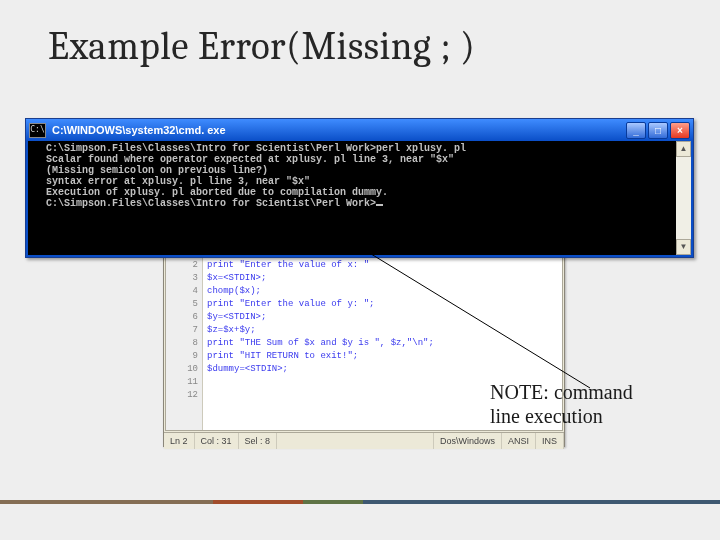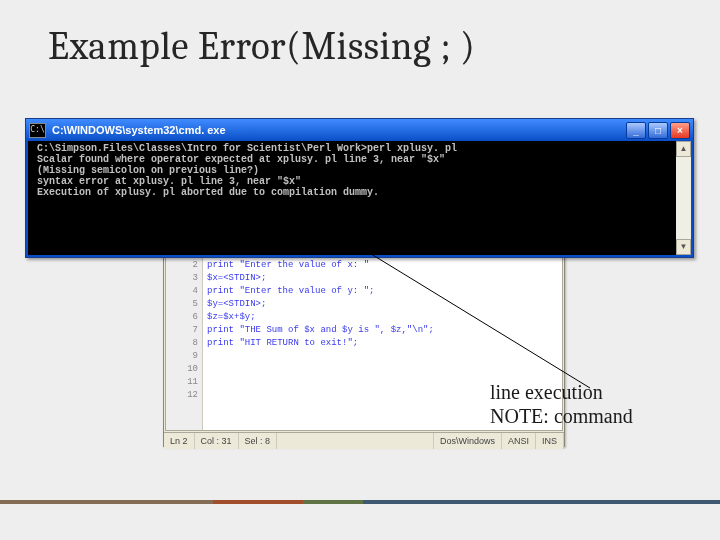--- a/index.html
+++ b/index.html
@@ -10,21 +10,21 @@
 
   
   .cmd-window{position:absolute;left:25px;top:118px;width:667px;height:138px;background:#0060d0;border:1px solid #1a3e8e;box-shadow:2px 2px 3px rgba(0,0,0,0.35)}
   .cmd-titlebar{height:22px;background:linear-gradient(to bottom,#3f8cff 0%,#0a4ec7 100%);display:flex;align-items:center;padding:0 3px;position:relative}
   .cmd-icon{width:15px;height:13px;background:#000;border:1px solid #888;margin-right:6px;display:flex;align-items:center;justify-content:center}
   .cmd-icon span{color:#ccc;font:8px/1 'Lucida Console',monospace}
   .cmd-title{color:#fff;font:bold 11px 'Tahoma',sans-serif}
   .cmd-btns{position:absolute;right:3px;top:3px;display:flex;gap:2px}
   .cmd-btn{width:18px;height:15px;background:linear-gradient(to bottom,#a9c8ff,#326bd8);border:1px solid #083a9a;border-radius:2px;display:flex;align-items:center;justify-content:center;color:#fff;font:bold 10px/1 sans-serif}
   .cmd-btn.close{background:linear-gradient(to bottom,#ff9e8a,#e53821)}
-  .cmd-body{position:relative;height:calc(100% - 22px);background:#000;color:#c0c0c0;font:bold 10px/11px 'Lucida Console','Courier New',monospace;padding:2px 9px;border:2px solid #0a4ec7;border-top:none;box-sizing:border-box}
+  .cmd-body{position:relative;height:calc(100% - 22px);background:#000;color:#c0c0c0;font:bold 10px/11px 'Lucida Console','Courier New',monospace;padding:2px 18px;border:2px solid #0a4ec7;border-top:none;box-sizing:border-box}
   .cmd-scroll{position:absolute;right:0;top:0;bottom:0;width:15px;background:#dcdad5;display:flex;flex-direction:column}
   .sc-arrow{height:14px;background:#ece9d8;border:1px solid #aca899;display:flex;align-items:center;justify-content:center;font:8px/1 sans-serif;color:#555}
   .sc-track{flex:1;background:#f0efe6}
   .prompt-cursor{display:inline-block;width:7px;height:2px;background:#c0c0c0;vertical-align:baseline}
 
   
   .editor-window{position:absolute;left:163px;top:255px;width:400px;height:190px;border:1px solid #8a867a;background:#ece9d8;box-shadow:1px 1px 2px rgba(0,0,0,0.25);font:10px 'Tahoma',sans-serif}
   .editor-body{display:flex;height:calc(100% - 18px);border:1px solid #aca899;margin:1px;background:#fff}
   .gutter{width:32px;background:#eeeeee;border-right:1px solid #cdcabb;text-align:right;padding:1px 4px 0 0;color:#888;font:9px/13px 'Courier New',monospace}
   .code{flex:1;padding:1px 4px;font:9px/13px 'Courier New',monospace;color:#3a3aee;overflow:hidden;position:relative}
@@ -59,25 +59,27 @@
         <div>7</div>
         <div>8</div>
         <div>9</div>
         <div>10</div>
         <div>11</div>
         <div>12</div>
       </div>
       <div class="code">
         <div>print "Enter the value of x: "</div>
         <div>$x=&lt;STDIN&gt;;</div>
+        <div>chomp($x);</div>
         <div>print "Enter the value of y: ";</div>
         <div>$y=&lt;STDIN&gt;;</div>
         <div>$z=$x+$y;</div>
         <div>print "THE Sum of $x and $y is ", $z,"\n";</div>
         <div>print "HIT RETURN to exit!";</div>
+        <div>$dummy=&lt;STDIN&gt;;</div>
         <div></div>
       </div>
     </div>
     <div class="editor-status">
       <span>Ln  2</span>
       <span>Col : 31</span>
       <span>Sel : 8</span>
       <span style="flex:1"></span>
       <span>Dos\Windows</span>
       <span>ANSI</span>
@@ -97,36 +99,37 @@
         <div class="cmd-btn close">×</div>
       </div>
     </div>
     <div class="cmd-body">
       <div>C:\Simpson.Files\Classes\Intro for Scientist\Perl Work&gt;perl xplusy. pl</div>
       <div>Scalar found where operator expected at xplusy. pl line 3, near "$x"</div>
       <div>      (Missing semicolon on previous line?)</div>
       <div>syntax error at xplusy. pl line 3, near "$x"</div>
       <div>Execution of xplusy. pl aborted due to compilation dummy.</div>
       <div></div>
+      <div><span>C:\Simpson.Files\Classes\Intro for Scientist\Perl Work&gt;</span><span class="prompt-cursor"></span></div>
       <div class="cmd-scroll">
         <div class="sc-arrow">▲</div>
         <div class="sc-track"></div>
         <div class="sc-arrow">▼</div>
       </div>
     </div>
   </div>
 
   <svg class="arrow" viewBox="0 0 280 160">
     <line x1="260" y1="158" x2="15" y2="8" stroke="#000" stroke-width="1"></line>
     <polygon points="15,8 26,10 20,18" fill="#000"></polygon>
   </svg>
 
   <div class="note">
+    <div>NOTE: command</div>
     <div>line execution</div>
-    <div>NOTE: command</div>
   </div>
 
   <div class="footer-rule">
     <div></div>
       <div></div>
       <div></div>
       <div></div>
   </div>
 
 </div>

